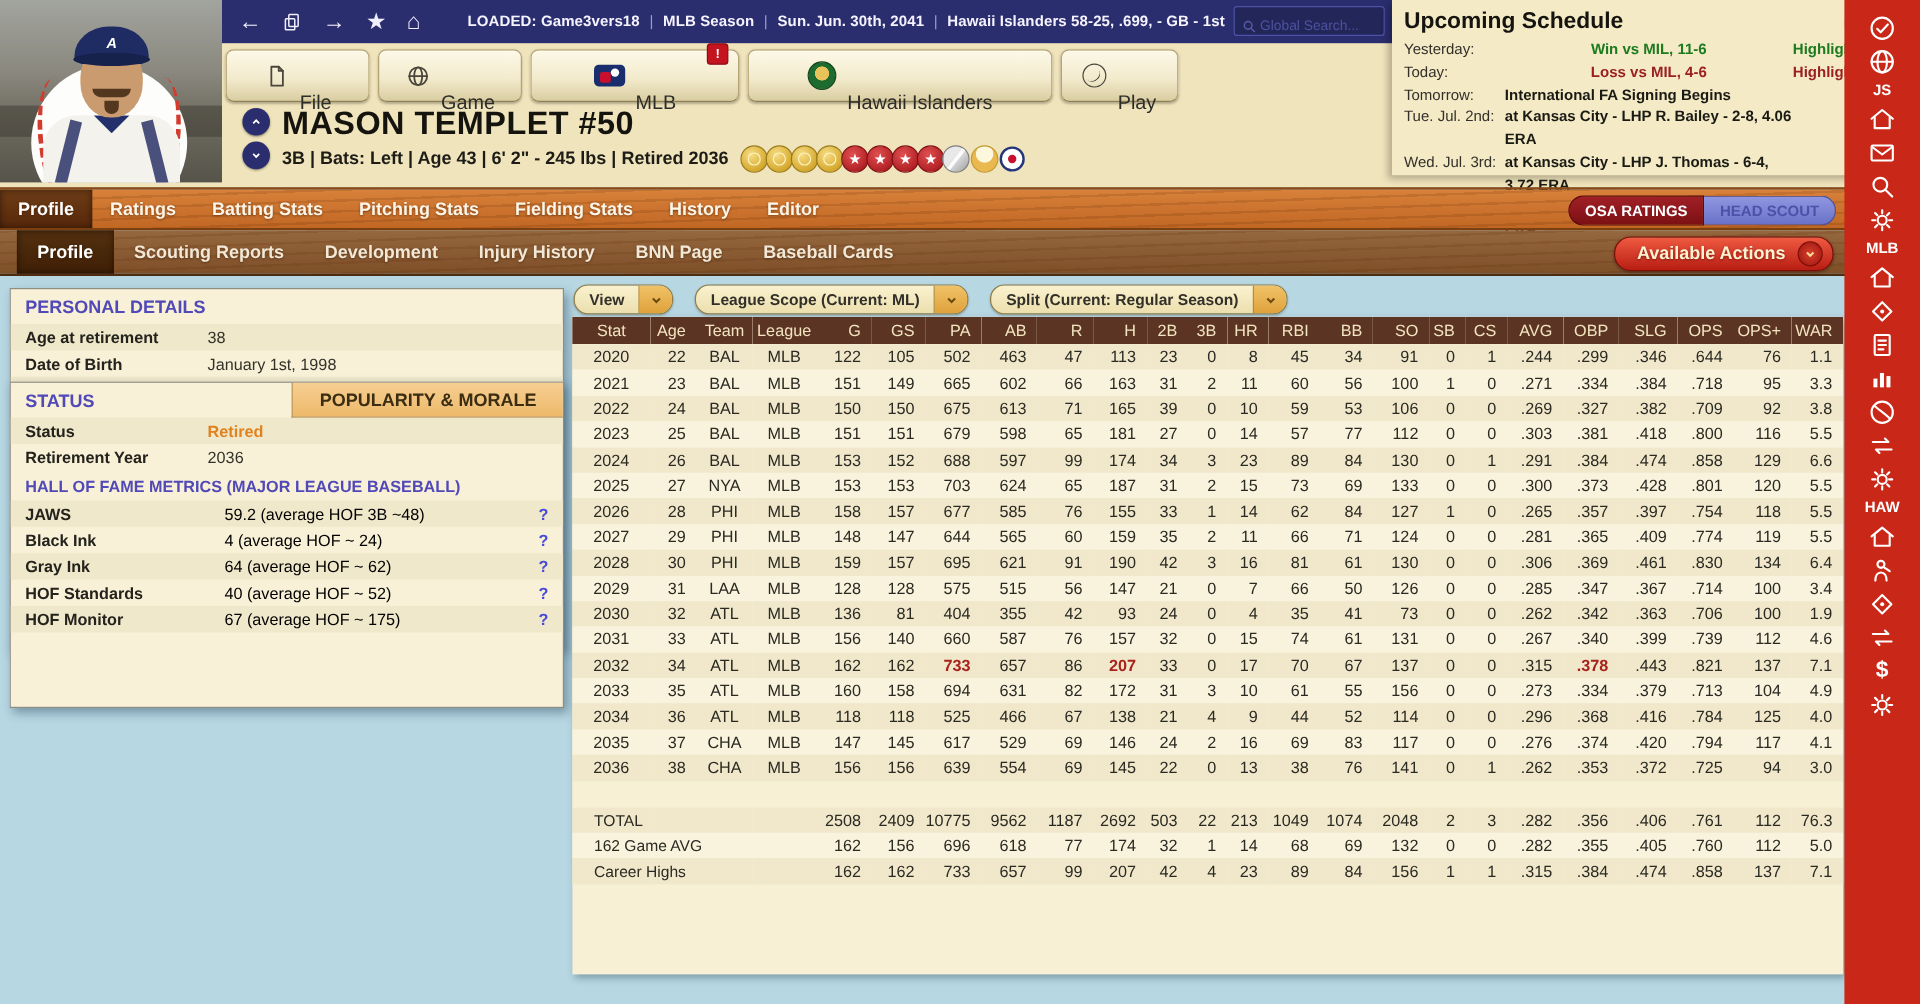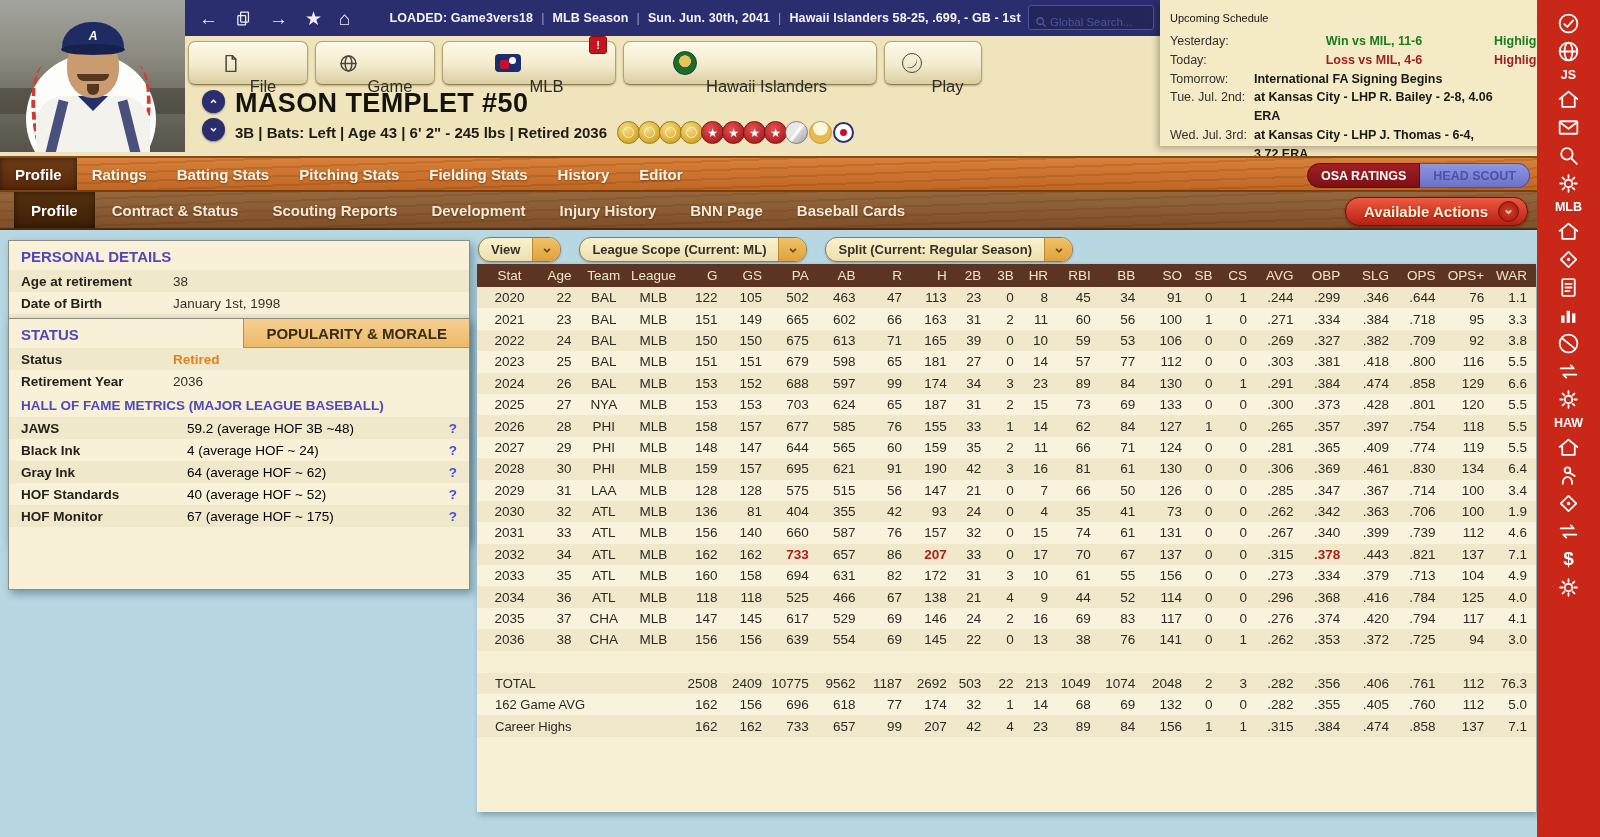--- a/index.html
+++ b/index.html
@@ -42,21 +42,21 @@
     border:1px solid #4d52a8;border-radius:3px;display:flex;align-items:flex-end;padding:0 5px;box-sizing:border-box;}
   #search svg{width:14px;height:14px;color:#585da8;flex:none;}
   #search input{background:transparent;border:none;outline:none;width:100%;color:#bdc1e8;
     font-size:11.5px;font-family:"Liberation Sans",sans-serif;}
   #search input::placeholder{color:#4d52a0;}
 
   
   #schedule{position:absolute;left:1160px;top:0;width:440px;height:146px;background:#f4eac6;
     box-shadow:-3px 3px 6px rgba(0,0,0,.25);z-index:6;padding:6px 10px 0 10px;box-sizing:border-box;}
   .sch-head{display:flex;align-items:center;margin-bottom:3px;}
-  .sch-title{font-size:11px;font-weight:normal;color:#15140f;flex:1;}
+  .sch-title{font-size:19px;font-weight:bold;color:#15140f;flex:1;}
   .circle-btn{width:23px;height:23px;border-radius:50%;background:var(--navy);color:#fff;
     display:inline-flex;align-items:center;justify-content:center;cursor:pointer;margin-left:6px;
     box-shadow:0 1px 2px rgba(0,0,0,.4);}
   .circle-btn svg{width:15px;height:15px;}
   .sch-row{display:grid;grid-template-columns:84px 1fr 96px;font-size:12.5px;line-height:18.8px;}
   .sch-label{color:#33302a;}
   .sch-main{font-weight:bold;color:#1a1a14;}
   .sch-main.center{text-align:center;}
   .sch-extra{font-weight:bold;cursor:pointer;}
   .green{color:var(--green);}  .dred{color:var(--dred);}
@@ -350,21 +350,20 @@
       </div>
     <div id="ratings-toggle">
       <span class="tg-left">OSA RATINGS</span>
       <span class="tg-right">HEAD SCOUT</span>
     </div>
   </div>
 
   <div id="bar2">
     <div id="tabs2">
         <span class="tab2 active">Profile</span>
-        <span class="tab2">Contract &amp; Status</span>
         <span class="tab2">Scouting Reports</span>
         <span class="tab2">Development</span>
         <span class="tab2">Injury History</span>
         <span class="tab2">BNN Page</span>
         <span class="tab2">Baseball Cards</span>
       </div>
     <div id="actions-btn">
       <span class="alabel">Available Actions</span>
       <span class="act-chev">
         <svg viewBox="0 0 24 24" fill="none" stroke="currentColor" stroke-width="3">

